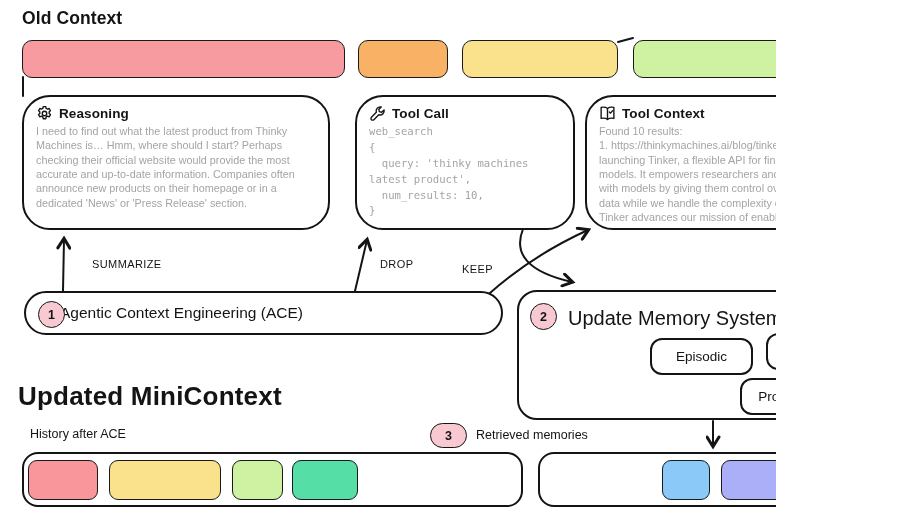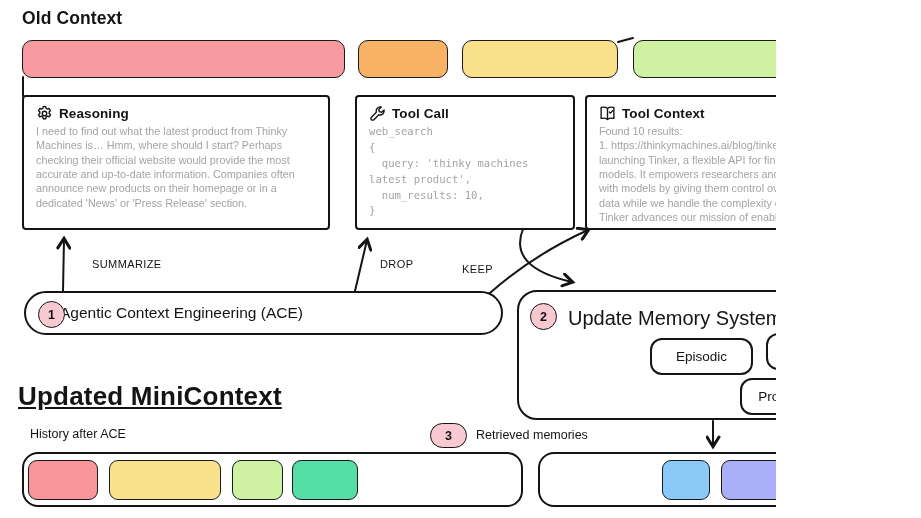--- a/index.html
+++ b/index.html
@@ -18,21 +18,21 @@
   .old-title { position:absolute; left:22px; top:8px; font-size:17.5px; font-weight:600; letter-spacing:.1px; }
 
   .blk { position:absolute; top:40px; height:38px; border:1.8px solid #1a1a1a; border-radius:10px; }
   .b0 { left:22px;  width:323px; }
   .b1 { left:358px; width:90px; }
   .b2 { left:462px; width:156px; }
   .b3 { left:633px; width:159px; }
   .b4 { left:807px; width:95px; }
 
   .card { position:absolute; top:95px; height:135px; background:#fff; border:2px solid #141414;
-          border-radius:4px; padding:8px 12px 6px 12px; overflow:hidden; }
+          border-radius:28px; padding:8px 12px 6px 12px; overflow:hidden; }
   .card-reasoning  { left:22px;  width:308px; }
   .card-toolcall   { left:355px; width:220px; }
   .card-toolresult { left:585px; width:326px; }
   .card-head { display:flex; align-items:center; gap:6px; margin-bottom:2px; }
   .card-head .icon { display:inline-flex; width:17px; height:17px; }
   .card-head .icon svg { width:100%; height:100%; }
   .card-title { font-size:13.5px; font-weight:700; letter-spacing:.1px; }
   .body-text { font-size:10.8px; line-height:1.33; color:#a4a4a4; white-space:pre-line; }
   .code-text { font-family:"DejaVu Sans Mono", "Liberation Mono", monospace; font-size:10.6px;
                line-height:1.5; color:#a4a4a4; white-space:pre; }
@@ -55,21 +55,21 @@
   .memory { position:absolute; left:517px; top:290px; width:381px; height:130px;
             border:2px solid #141414; border-radius:20px; background:#fff; }
   .memory .stepnum { position:absolute; left:11px; top:11px; width:27px; height:27px; }
   .memory-title { position:absolute; left:49px; top:15px; font-size:20px; }
   .store { position:absolute; border:2px solid #141414; border-radius:12px; background:#fff;
            display:flex; align-items:center; justify-content:center; font-size:13.5px;margin-left:48px; }
   .store-episodic   { left:83px;  top:46px; width:103px; height:37px; }
   .store-semantic   { left:199px; top:41px; width:103px; height:37px; }
   .store-procedural { left:173px; top:86px; width:102px; height:37px; }
 
-  .updated-title { position:absolute; left:18px; top:381px; font-size:26px; font-weight:600; letter-spacing:.2px;text-decoration:underline; }
+  .updated-title { position:absolute; left:18px; top:381px; font-size:26px; font-weight:600; letter-spacing:.2px; }
   .sub-label { position:absolute; font-size:12.5px; }
   .history-label { left:30px; top:427px; }
   .retrieved-label { left:476px; top:428px; }
   .step3 { position:absolute; left:430px; top:423px; width:37px; height:25px;
            border-radius:13px; }
 
   .tray { position:absolute; top:452px; height:55px; border:2px solid #141414; border-radius:16px; background:#fff; }
   .tray-left  { left:22px;  width:501px; }
   .tray-right { left:538px; width:360px; }
   .mblk { position:absolute; top:460px; height:40px; border:1.8px solid #1a1a1a; border-radius:9px; }

